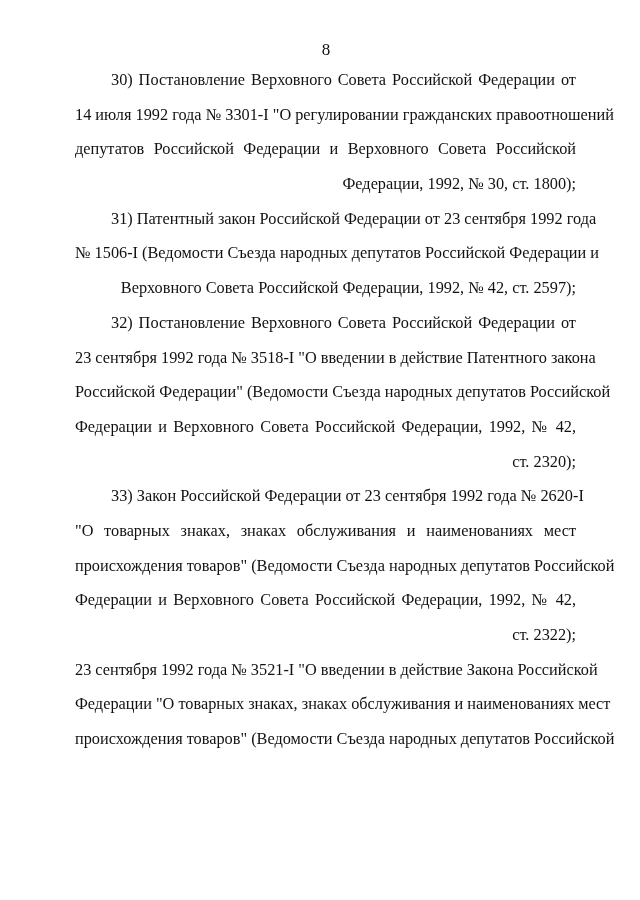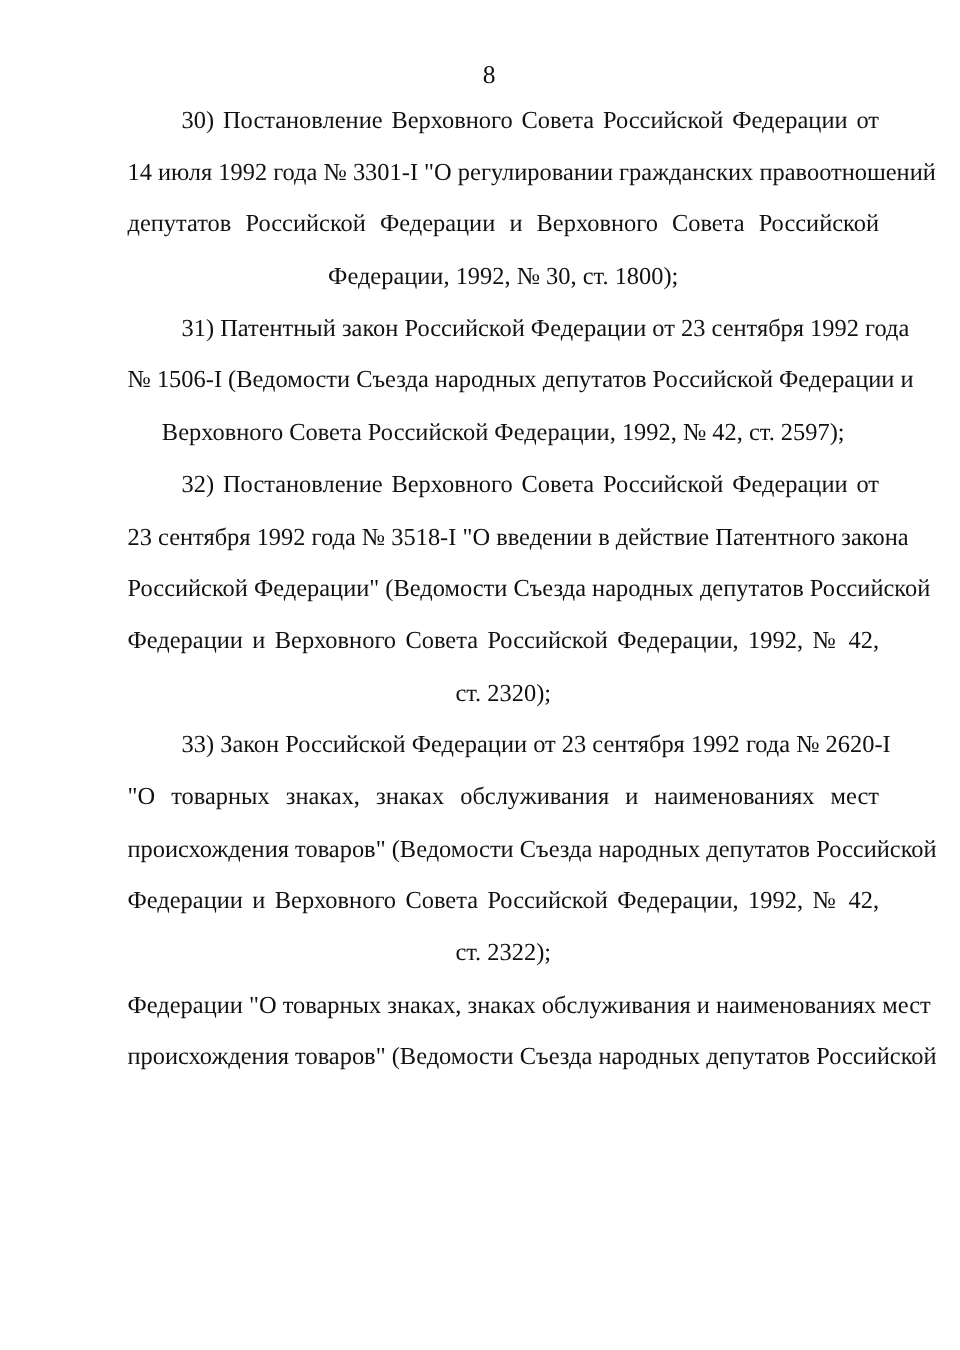--- a/index.html
+++ b/index.html
@@ -27,31 +27,31 @@
       left: 0;
       width: 640px;
       text-align: center;
       font-size: 17px;
       line-height: 20px;
       padding-left: 12px;
       box-sizing: border-box;
     }
     .content {
       position: absolute;
-      left: 85px;
+      left: 75px;
       top: 63px;
       width: 501px;
       font-size: 16.3px;
       line-height: 34.7px;
     }
     .line {
       display: block;
       white-space: nowrap;
       height: 34.7px;
-      text-align: center;
+      text-align: right;
     }
     .line.justify {
       text-align: justify;
       text-align-last: justify;
     }
     .line.indent {
       padding-left: 36px;
     }
   </style>
 </head>
@@ -85,17 +85,18 @@
 
     <div>
       <span class="line indent justify">33) Закон Российской Федерации от 23 сентября 1992 года № 2620-I</span>
       <span class="line justify">"О товарных знаках, знаках обслуживания и наименованиях мест</span>
       <span class="line justify">происхождения товаров" (Ведомости Съезда народных депутатов Российской</span>
       <span class="line justify">Федерации и Верховного Совета Российской Федерации, 1992, № 42,</span>
       <span class="line">ст. 2322);</span>
     </div>
 
     <div>
+      <span class="line justify">23 сентября 1992 года № 3521-I "О введении в действие Закона Российской</span>
       <span class="line justify">Федерации "О товарных знаках, знаках обслуживания и наименованиях мест</span>
       <span class="line justify">происхождения товаров" (Ведомости Съезда народных депутатов Российской</span>
     </div>
   </div>
 </div>
 
 </body></html>

